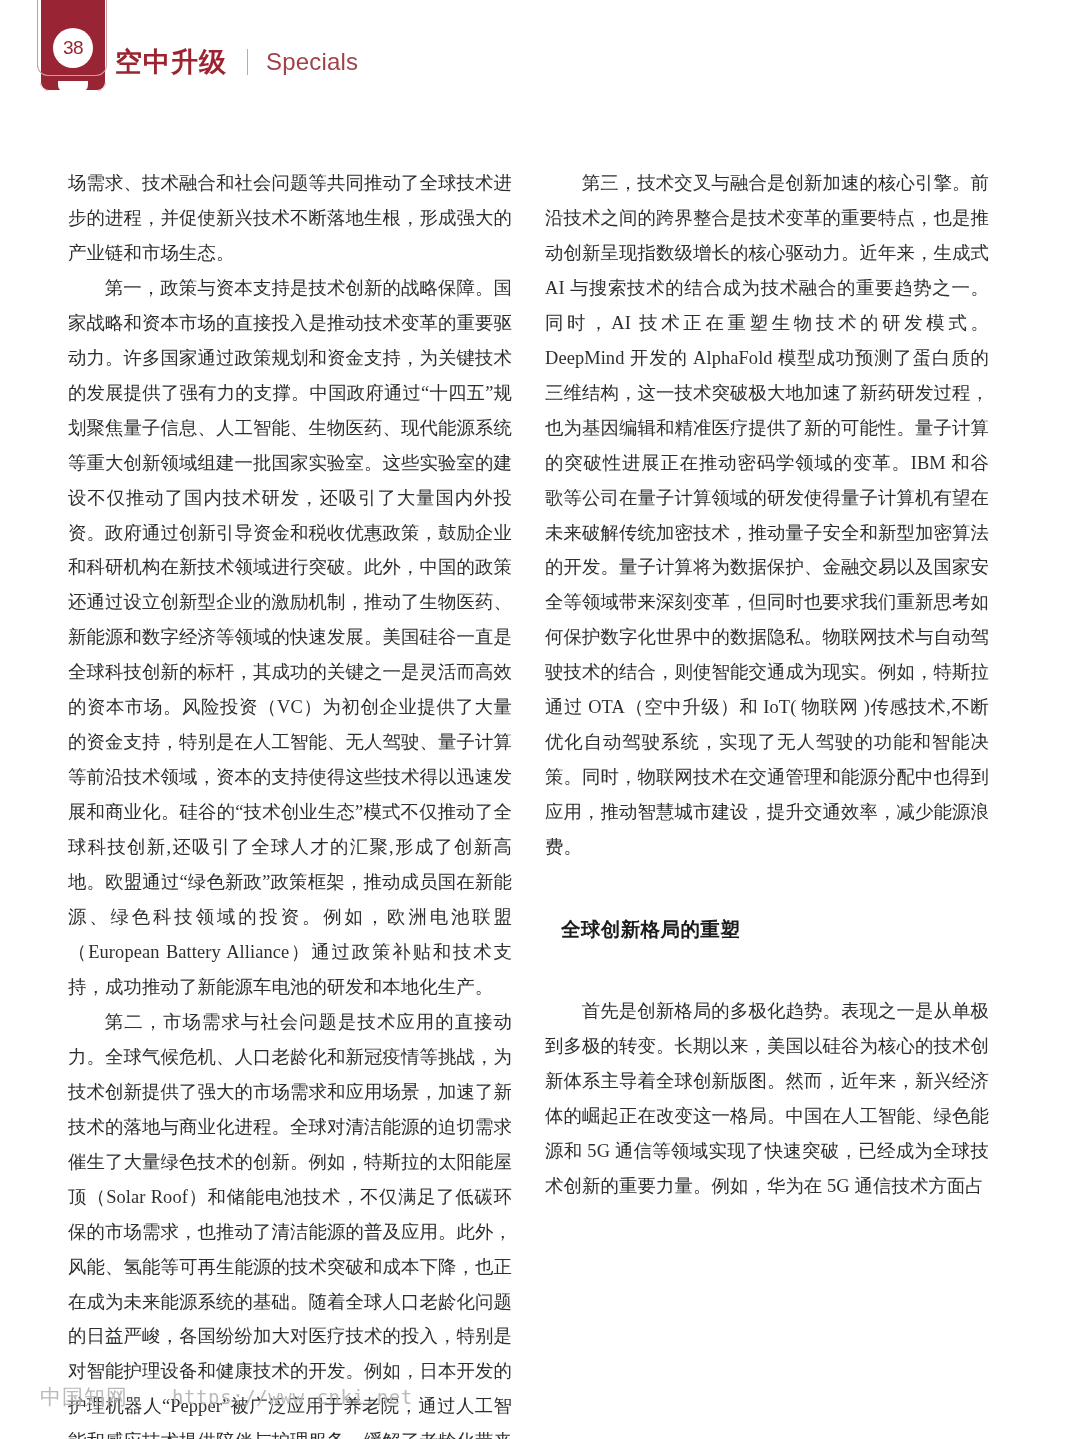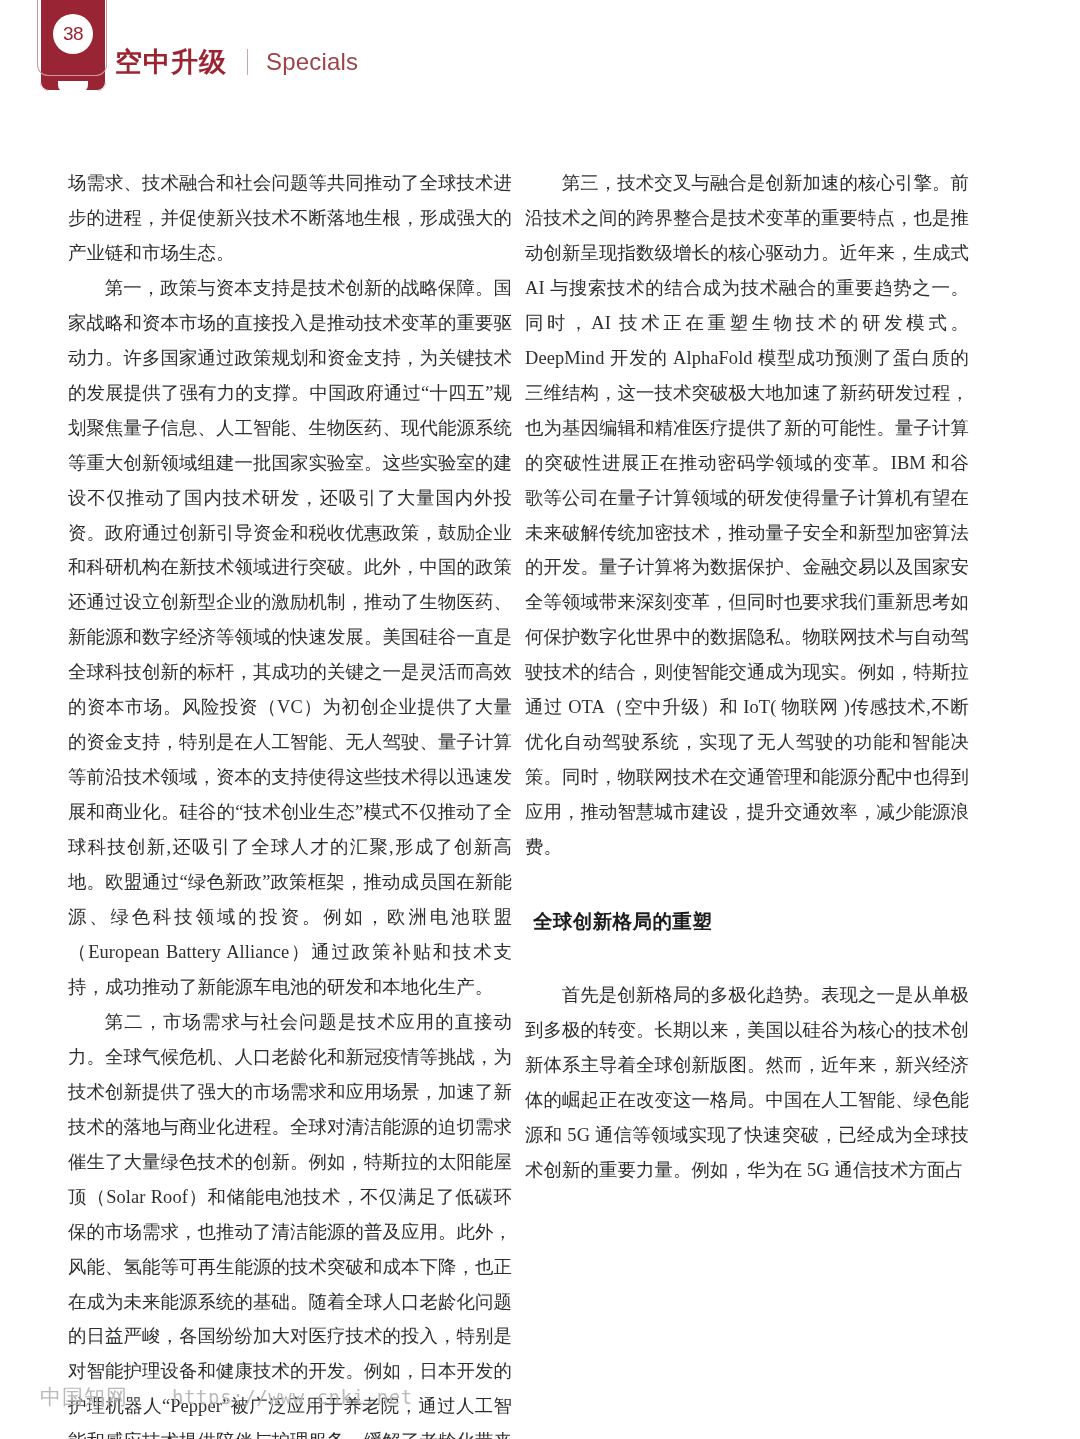--- a/index.html
+++ b/index.html
@@ -52,21 +52,21 @@
     width: 70px;
     height: 104px;
     border: 1px solid #c79aa2;
     border-top: none;
     border-radius: 0 0 11px 11px;
     box-sizing: border-box;
   }
   .page-number {
     position: absolute;
     left: 50%;
-    top: 48px;
+    top: 62px;
     transform: translate(-50%, -50%);
     width: 40px;
     height: 40px;
     border-radius: 50%;
     background: #ffffff;
     color: #992433;
     font-family: "Liberation Sans", sans-serif;
     font-size: 19px;
     line-height: 40px;
     text-align: center;
@@ -102,21 +102,21 @@
   }
 
   
   .columns {
     position: absolute;
     top: 166px;
     left: 68px;
     width: 944px;
     height: 1140px;
     display: flex;
-    gap: 13px;
+    gap: 33px;
   }
   .col {
     width: 444px;
     position: relative;
   }
 
   p.body-text {
     margin: 0;
     font-size: 18.4px;
     line-height: 34.95px;
@@ -124,21 +124,21 @@
     text-align: justify;
     text-justify: inter-ideograph;
     letter-spacing: 0.1px;
     font-family: "Liberation Serif", "DejaVu Serif", serif;
   }
   p.indent {
     text-indent: 2em;
   }
 
   h2.section-heading {
-    margin: 8px;
+    margin: 16px;
     font-family: "Liberation Sans", "DejaVu Sans", sans-serif;
     font-weight: bold;
     font-size: 19.5px;
     line-height: 34.95px;
     color: #1c1c1c;
     letter-spacing: 0.4px;
   }
   .heading-space-before { height: 31px; }
   .heading-space-after  { height: 31px; }
 

